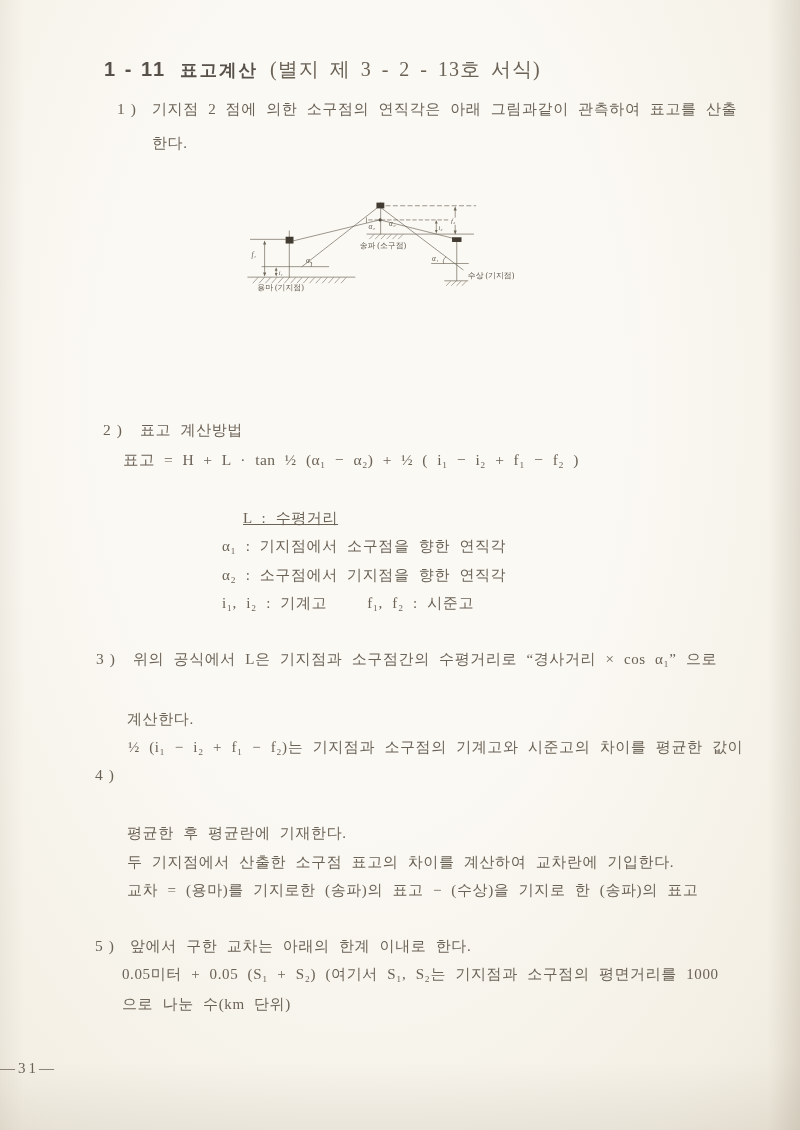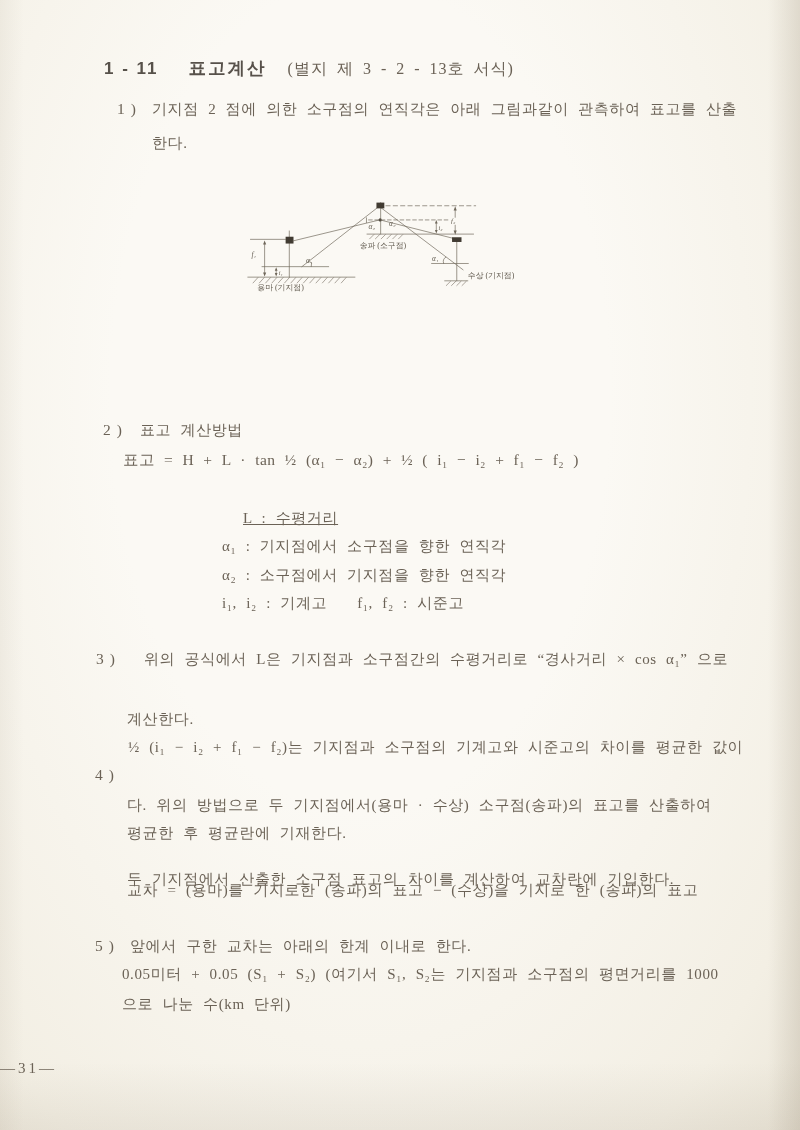--- a/index.html
+++ b/index.html
@@ -15,25 +15,25 @@
   .vignette{
     position:absolute;inset:0;pointer-events:none;
     background:
       linear-gradient(to left, rgba(160,148,128,0.25), rgba(160,148,128,0) 4%),
       linear-gradient(to right, rgba(160,148,128,0.10), rgba(160,148,128,0) 3%),
       linear-gradient(to top, rgba(160,148,128,0.14), rgba(160,148,128,0) 6%);
   }
   .line{position:absolute;white-space:nowrap;font-size:15px;letter-spacing:0.6px;word-spacing:5px;}
   .num{position:absolute;white-space:nowrap;font-size:15.5px;letter-spacing:1px;}
   .title{position:absolute;top:56px;left:104px;white-space:nowrap;}
-  .title .t-num{font-family:"Liberation Sans","DejaVu Sans",sans-serif;font-weight:700;font-size:17px;color:#57514a;letter-spacing:2px;}
-  .title .t-head{font-family:"Liberation Sans","DejaVu Sans",sans-serif;font-weight:700;font-size:17.5px;color:#57514a;margin-left:30px;letter-spacing:2px;}
-  .title .t-note{font-size:16px;color:#6b6256;margin-left:21px;letter-spacing:1px;word-spacing:4px;}
+  .title .t-num{font-family:"Liberation Sans","DejaVu Sans",sans-serif;font-weight:700;font-size:20px;color:#57514a;letter-spacing:2px;}
+  .title .t-head{font-family:"Liberation Sans","DejaVu Sans",sans-serif;font-weight:700;font-size:17.5px;color:#57514a;margin-left:14px;letter-spacing:2px;}
+  .title .t-note{font-size:20px;color:#6b6256;margin-left:12px;letter-spacing:1px;word-spacing:4px;}
   .formula{font-size:15.5px;letter-spacing:0.4px;}
-  .gap2{margin-left:30px;}
+  .gap2{margin-left:40px;}
   svg text{font-family:"Liberation Serif","DejaVu Serif",serif;fill:#5f584c;}
   svg .math{font-style:italic;}
   .footer{position:absolute;left:0;right:0;top:1060px;font-size:15px;letter-spacing:3px;color:#6b6256;}
 </style>
 </head>
 <body>
 
 <div class="page">
 
   <div class="vignette"></div>
@@ -124,28 +124,27 @@
   <div class="line" style="top:421px;left:140px;">표고 계산방법</div>
   <div class="line formula" style="top:450px;left:123px;">표고 = H + L · tan ½ (α₁ − α₂) + ½ ( i₁ − i₂ + f₁ − f₂ )</div>
   <div class="line" style="top:509px;left:243px;text-decoration:underline;">L : 수평거리</div>
   <div class="line" style="top:537px;left:222px;">α₁ : 기지점에서 소구점을 향한 연직각</div>
   <div class="line" style="top:566px;left:222px;">α₂ : 소구점에서 기지점을 향한 연직각</div>
   <div class="line" style="top:594px;left:222px;">
     <span>i₁, i₂ : 기계고</span><span class="gap2">f₁, f₂ : 시준고</span>
   </div>
 
   <div class="num" style="top:650px;left:96px;">3 )</div>
-  <div class="line" style="top:650px;left:144px;">위의 공식에서 L은 기지점과 소구점간의 수평거리로 “경사거리 × cos α₁” 으로</div>
+  <div class="line" style="top:650px;left:133px;">위의 공식에서 L은 기지점과 소구점간의 수평거리로 “경사거리 × cos α₁” 으로</div>
   <div class="line" style="top:710px;left:127px;">계산한다.</div>
 
   <div class="num" style="top:766px;left:95px;">4 )</div>
   <div class="line" style="top:738px;left:128px;">½ (i₁ − i₂ + f₁ − f₂)는 기지점과 소구점의 기계고와 시준고의 차이를 평균한 값이</div>
-  <div class="line" style="top:796px;left:127px;">다. 위의 방법으로 두 기지점에서(용마 · 수상) 소구점(송파)의 표고를 산출하여</div>
   <div class="line" style="top:824px;left:127px;">평균한 후 평균란에 기재한다.</div>
-  <div class="line" style="top:853px;left:127px;margin-top:17px;">두 기지점에서 산출한 소구점 표고의 차이를 계산하여 교차란에 기입한다.</div>
+  <div class="line" style="top:853px;left:127px;">두 기지점에서 산출한 소구점 표고의 차이를 계산하여 교차란에 기입한다.</div>
   <div class="line" style="top:881px;left:127px;">교차 = (용마)를 기지로한 (송파)의 표고 − (수상)을 기지로 한 (송파)의 표고</div>
 
   <div class="num" style="top:937px;left:95px;">5 )</div>
   <div class="line" style="top:937px;left:130px;">앞에서 구한 교차는 아래의 한계 이내로 한다.</div>
   <div class="line" style="top:965px;left:122px;">0.05미터 + 0.05 (S₁ + S₂) (여기서 S₁, S₂는 기지점과 소구점의 평면거리를 1000</div>
   <div class="line" style="top:995px;left:122px;">으로 나눈 수(km 단위)</div>
 
   <div class="footer">—31—</div>
 
 </div>

